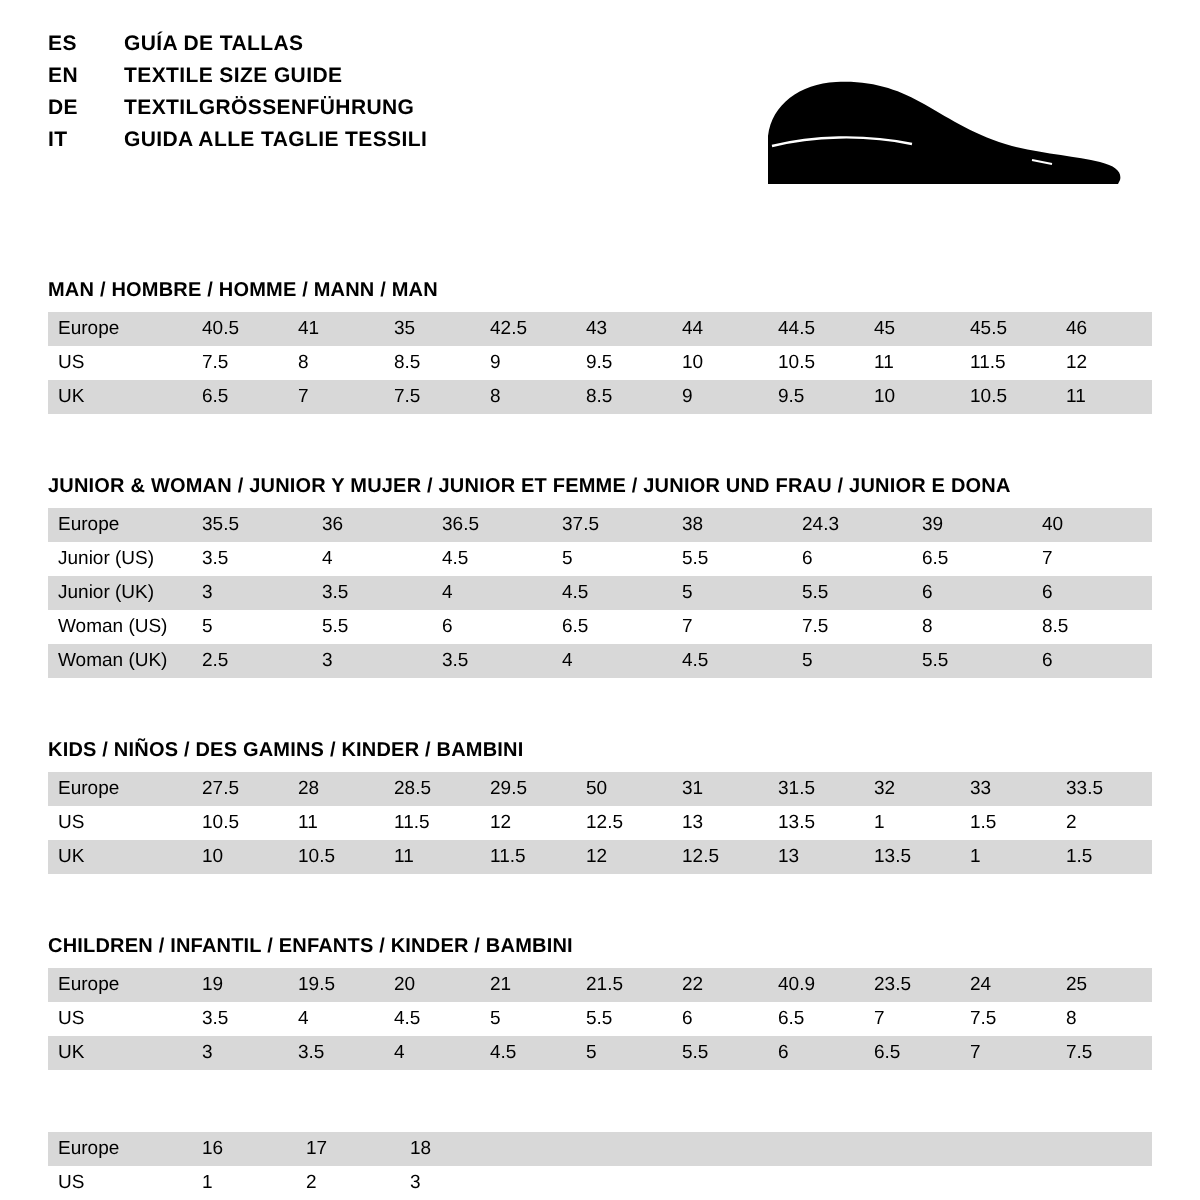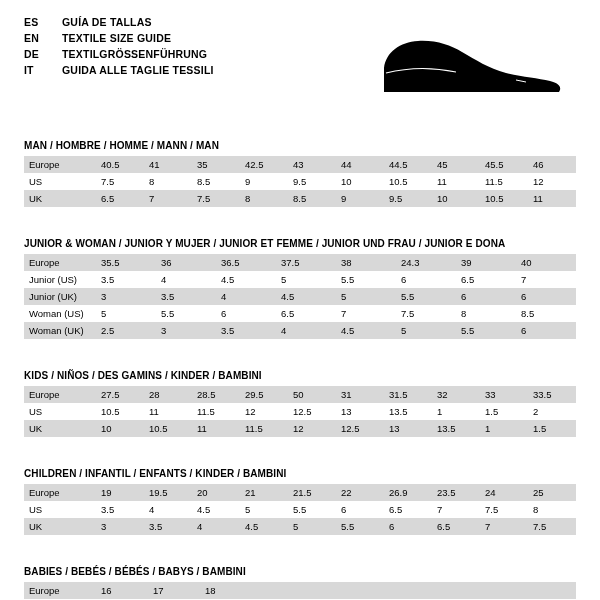--- a/index.html
+++ b/index.html
@@ -336,21 +336,21 @@
       </colgroup>
       <tbody>
         <tr class="shaded">
           <td class="rowlabel">Europe</td>
           <td>19</td>
           <td>19.5</td>
           <td>20</td>
           <td>21</td>
           <td>21.5</td>
           <td>22</td>
-          <td>26.9</td>
+          <td>40.9</td>
           <td>23.5</td>
           <td>24</td>
           <td>25</td>
         </tr>
         <tr>
           <td class="rowlabel">US</td>
           <td>3.5</td>
           <td>4</td>
           <td>4.5</td>
           <td>5</td>
@@ -372,21 +372,20 @@
           <td>6</td>
           <td>6.5</td>
           <td>7</td>
           <td>7.5</td>
         </tr>
       </tbody>
     </table>
   </div>
 
   <div class="section">
-    <div class="section-title">BABIES / BEBÉS / BÉBÉS / BABYS / BAMBINI</div>
     <table class="size">
       <colgroup>
         <col style="width:72px">
           <col style="width:52px">
           <col style="width:52px">
           <col style="width:52px">
           <col>
       </colgroup>
       <tbody>
         <tr class="shaded">

